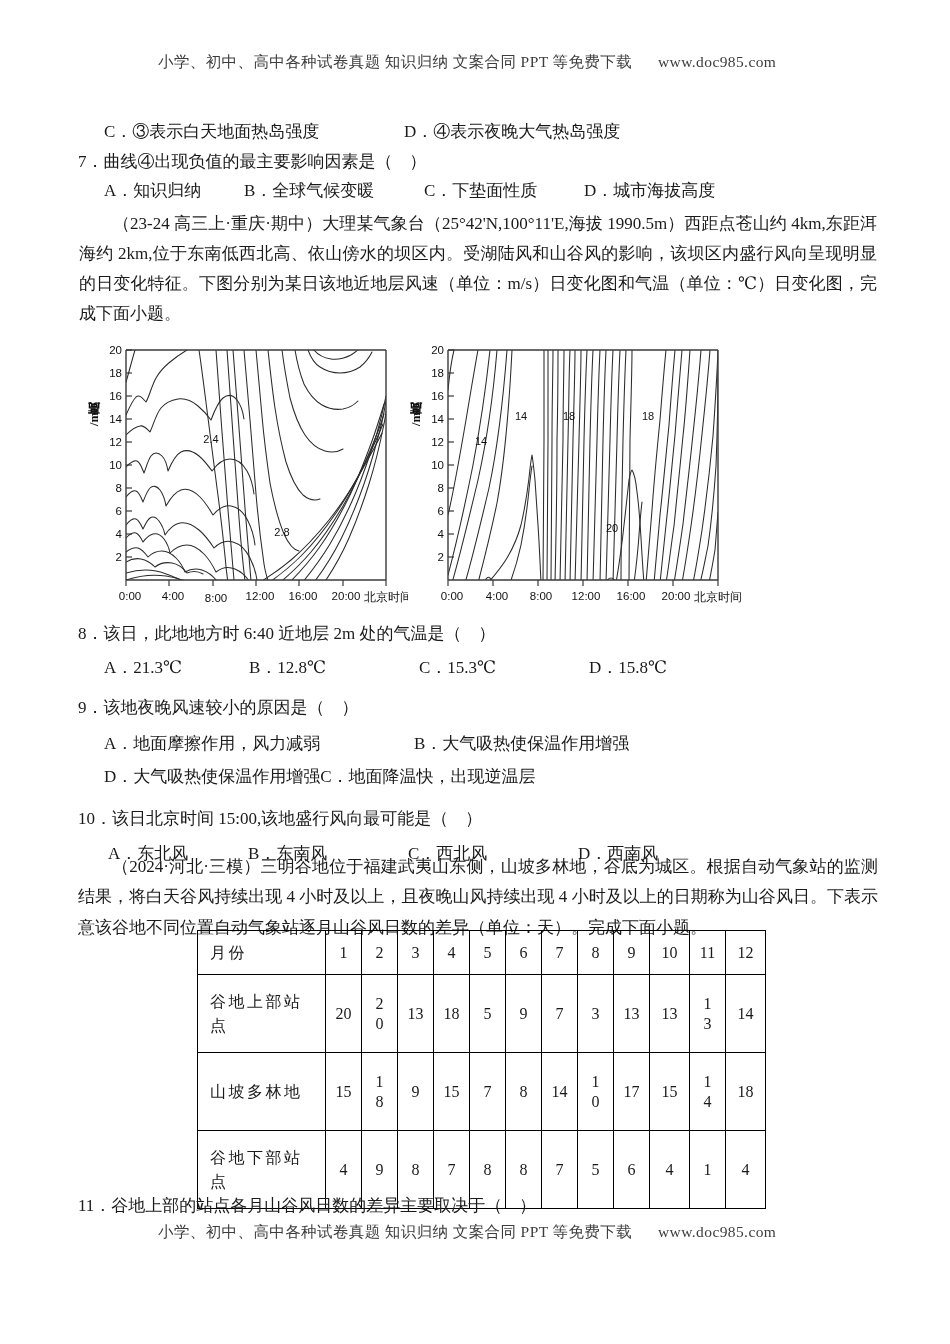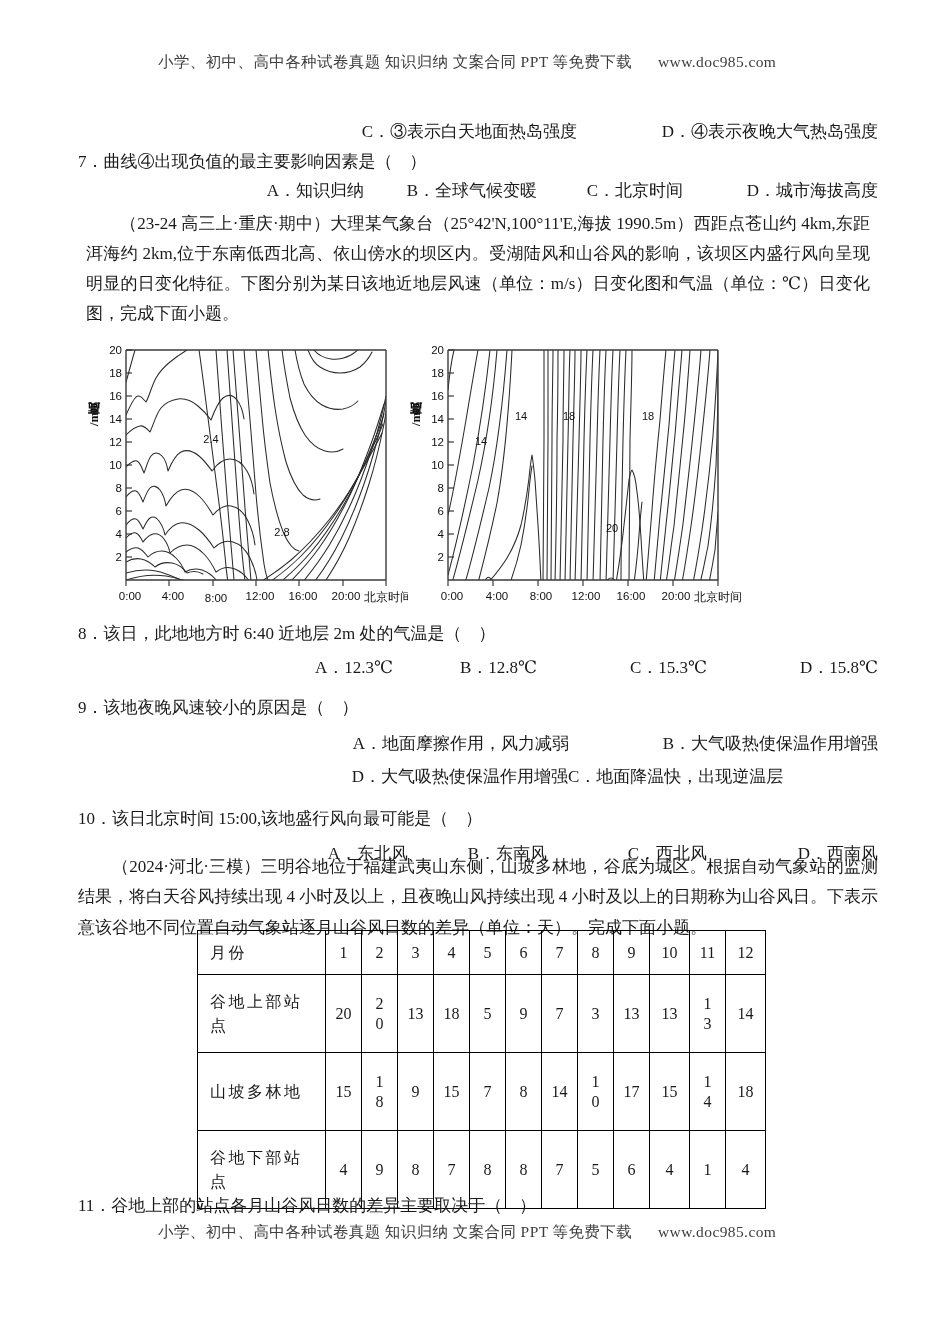--- a/index.html
+++ b/index.html
@@ -38,32 +38,31 @@
     line-height: 1.62;
     margin: 0 0 2px 0;
     white-space: nowrap;
   }
   .opts-row {
     font-size: 17px;
     line-height: 1.62;
     margin: 0 0 2px 0;
     display: flex;
     white-space: nowrap;
-    justify-content: flex-end;
   }
   .opt { display: inline-block; }
   .indent1 { padding-left: 26px; }
   .indent2 { padding-left: 30px; }
 
   .para {
     font-size: 17px;
     line-height: 1.78;
     text-align: justify;
     text-justify: inter-ideograph;
-    margin: 8px;
+    margin: 1px;
     text-indent: 34px;
   }
   .para2 {
     font-size: 17px;
     line-height: 1.78;
     text-align: justify;
     margin: 0;
     text-indent: 34px;
   }
 
@@ -135,21 +134,21 @@
 
     <div class="opts-row indent1">
       <span class="opt" style="width:300px">C．③表示白天地面热岛强度</span>
       <span class="opt">D．④表示夜晚大气热岛强度</span>
     </div>
 
     <div class="qline">7．曲线④出现负值的最主要影响因素是（　）</div>
     <div class="opts-row indent1">
       <span class="opt" style="width:140px">A．知识归纳</span>
       <span class="opt" style="width:180px">B．全球气候变暖</span>
-      <span class="opt" style="width:160px">C．北京时间</span>
+      <span class="opt" style="width:160px">C．下垫面性质</span>
       <span class="opt">D．城市海拔高度</span>
     </div>
 
     <div class="para" style="margin-top:4px">（23-24 高三上·重庆·期中）大理某气象台（25°42'N,100°11'E,海拔 1990.5m）西距点苍山约 4km,东距洱海约 2km,位于东南低西北高、依山傍水的坝区内。受湖陆风和山谷风的影响，该坝区内盛行风向呈现明显的日变化特征。下图分别为某日该地近地层风速（单位：m/s）日变化图和气温（单位：℃）日变化图，完成下面小题。</div>
   </div>
 
   <div class="figs">
 
     <div class="fig fig-left">
       <div class="ylab">高度/m</div>
@@ -360,21 +359,21 @@
           <text class="xtxt-cn" x="286" y="261">北京时间</text>
         </g>
       </svg>
     </div>
   </div>
 
   <div style="position:absolute;left:78px;top:620px;width:800px">
 
     <div class="qline">8．该日，此地地方时 6:40 近地层 2m 处的气温是（　）</div>
     <div class="opts-row indent1" style="margin-top:6px">
-      <span class="opt" style="width:145px">A．12.3℃</span>
+      <span class="opt" style="width:145px">A．21.3℃</span>
       <span class="opt" style="width:170px">B．12.8℃</span>
       <span class="opt" style="width:170px">C．15.3℃</span>
       <span class="opt">D．15.8℃</span>
     </div>
 
     <div class="qline" style="margin-top:13px">9．该地夜晚风速较小的原因是（　）</div>
     <div class="opts-row indent1" style="margin-top:8px">
       <span class="opt" style="width:310px">A．地面摩擦作用，风力减弱</span>
       <span class="opt">B．大气吸热使保温作用增强</span>
     </div>

